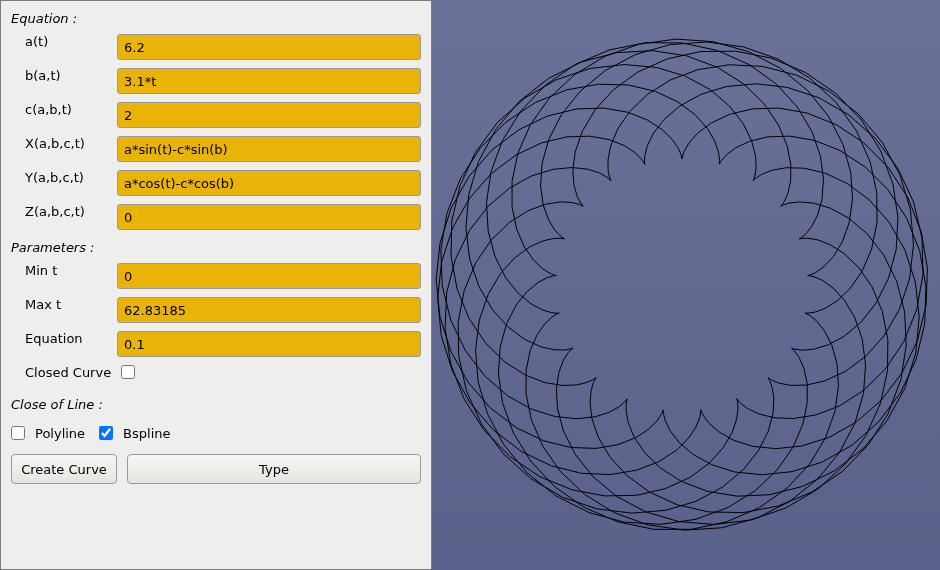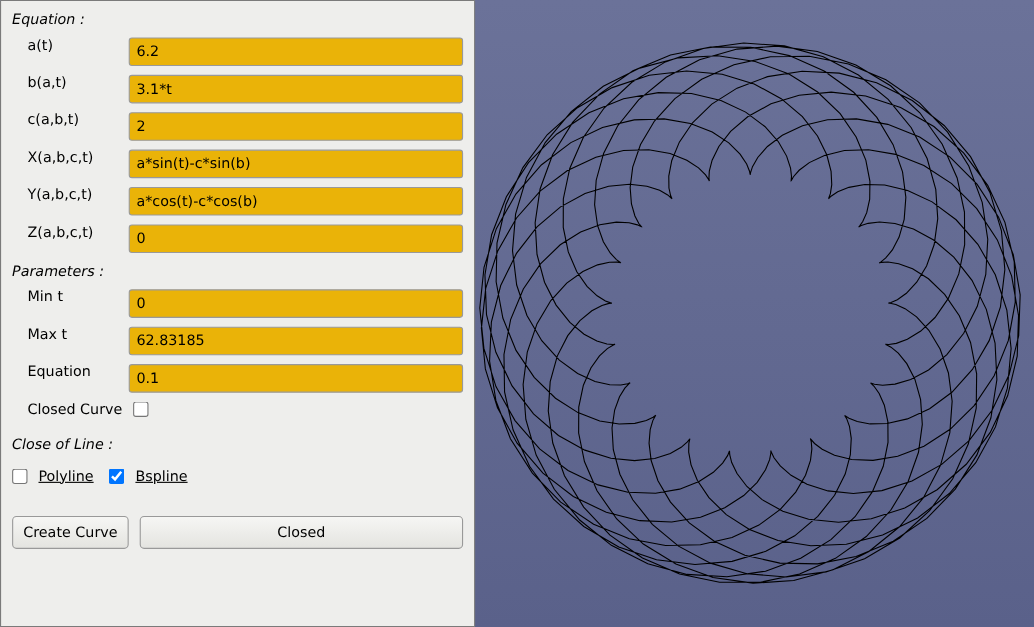--- a/index.html
+++ b/index.html
@@ -74,23 +74,23 @@
     height: 24px;
   }
   input[type=checkbox] {
     width: 14px; height: 14px;
   }
   .type-row {
     display: flex; align-items: center; gap: 14px;
     padding-left: 0;
     height: 26px;
   }
-  .type-row .opt { display: flex; align-items: center; gap: 10px; text-decoration: underline; }
+  .type-row .opt { display: flex; align-items: center; gap: 10px; }
   .btn-row {
-    display: flex; gap: 10px; margin-top: 17px;
+    display: flex; gap: 10px; margin-top: 2px;
   }
   .btn {
     height: 30px;
     border: 1px solid #999;
     border-radius: 4px;
     background: linear-gradient(to bottom,#f6f6f4,#e4e4e0);
     font: inherit;
     cursor: pointer;
   }
   .btn-create { width: 106px; }
@@ -162,21 +162,21 @@
         <span>Polyline</span>
       </span>
       <span class="opt">
         <input type="checkbox" checked="" style="">
         <span>Bspline</span>
       </span>
     </div>
 
     <div class="btn-row">
       <button class="btn btn-create">Create Curve</button>
-      <button class="btn btn-close">Closed</button>
+      <button class="btn btn-close">Type</button>
     </div>
   </div>
 </div>
 
 <div class="viewport">
   <svg id="curve-svg" viewBox="0 0 508 570">
       <path d="M 250.00 159.00 L 250.27 157.07 L 252.09 151.54 L 256.87 143.18 L 265.68 133.17 L 279.19 123.02 L 297.52 114.38 L 320.28 108.90 L 346.57 108.07 L 375.04 113.05 L 404.02 124.56 L 431.68 142.78 L 456.16 167.36 L 475.79 197.41 L 489.18 231.56 L 495.42 268.10 L 494.09 305.14 L 485.36 340.71 L 469.93 373.03 L 449.00 400.55 L 424.11 422.20 L 397.06 437.36 L 369.70 446.02 L 343.75 448.67 L 320.70 446.29 L 301.64 440.24 L 287.15 432.11 L 277.31 423.55 L 271.64 416.14 L 269.23 411.18 L 268.78 409.61 L 268.78 411.87 L 267.66 417.89 L 263.92 427.09 L 256.35 438.43 L 244.12 450.48 L 226.88 461.62 L 204.82 470.16 L 178.66 474.51 L 149.59 473.34 L 119.17 465.75 L 89.21 451.30 L 61.59 430.12 L 38.10 402.89 L 20.27 370.78 L 9.23 335.37 L 5.63 298.51 L 9.55 262.14 L 20.52 228.14 L 37.56 198.18 L 59.25 173.53 L 83.91 155.01 L 109.71 142.88 L 134.85 136.86 L 157.77 136.16 L 177.21 139.58 L 192.39 145.61 L 203.04 152.62 L 209.43 159.00 L 212.31 163.34 L 212.85 164.55 L 212.49 162.00 L 212.82 155.57 L 215.38 145.66 L 221.50 133.17 L 232.19 119.38 L 247.99 105.88 L 268.93 94.37 L 294.49 86.52 L 323.65 83.79 L 354.98 87.30 L 386.72 97.68 L 417.00 115.06 L 443.96 138.98 L 465.92 168.47 L 481.57 202.11 L 490.03 238.15 L 490.97 274.66 L 484.63 309.73 L 471.77 341.58 L 453.62 368.77 L 431.76 390.28 L 407.98 405.62 L 384.06 414.85 L 361.69 418.54 L 342.23 417.75 L 326.65 413.85 L 315.43 408.45 L 308.49 403.16 L 305.26 399.48 L 304.71 398.63 L 305.49 401.40 L 306.05 408.12 L 304.80 418.58 L 300.30 432.05 L 291.40 447.38 L 277.36 463.05 L 257.94 477.38 L 233.45 488.64 L 204.73 495.26 L 173.05 495.95 L 140.08 489.85 L 107.66 476.61 L 77.71 456.44 L 51.99 430.10 L 32.01 398.83 L 18.84 364.26 L 13.07 328.24 L 14.70 292.73 L 23.19 259.57 L 37.50 230.35 L 56.19 206.26 L 77.58 188.03 L 99.86 175.82 L 121.31 169.26 L 140.43 167.49 L 156.11 169.25 L 167.67 173.02 L 174.99 177.19 L 178.45 180.20 L 178.92 180.72 L 177.64 177.79 L 176.13 170.91 L 175.98 160.08 L 178.70 145.84 L 185.59 129.22 L 197.57 111.61 L 215.08 94.66 L 238.04 80.13 L 265.81 69.69 L 297.27 64.77 L 330.89 66.45 L 364.88 75.29 L 397.31 91.34 L 426.33 114.05 L 450.29 142.40 L 467.92 174.89 L 478.40 209.76 L 481.50 245.08 L 477.50 278.96 L 467.25 309.68 L 452.01 335.88 L 433.37 356.64 L 413.10 371.56 L 392.93 380.81 L 374.48 385.05 L 358.99 385.38 L 347.32 383.23 L 339.79 380.19 L 336.22 377.84 L 335.90 377.61 L 337.72 380.60 L 340.24 387.52 L 341.87 398.52 L 341.05 413.28 L 336.36 430.94 L 326.71 450.21 L 311.46 469.51 L 290.48 487.10 L 264.18 501.23 L 233.50 510.32 L 199.82 513.14 L 164.86 508.87 L 130.52 497.26 L 98.71 478.58 L 71.19 453.67 L 49.42 423.82 L 34.42 390.71 L 26.69 356.21 L 26.15 322.23 L 32.20 290.56 L 43.76 262.74 L 59.36 239.86 L 77.31 222.53 L 95.85 210.83 L 113.33 204.27 L 128.35 201.92 L 139.91 202.49 L 147.48 204.43 L 151.05 206.14 L 151.16 206.14 L 148.76 203.17 L 145.20 196.38 L 142.03 185.40 L 140.86 170.38 L 143.20 151.99 L 150.29 131.37 L 162.96 110.01 L 181.56 89.64 L 205.90 72.03 L 235.24 58.88 L 268.38 51.59 L 303.69 51.17 L 339.34 58.14 L 373.37 72.44 L 403.95 93.48 L 429.47 120.14 L 448.70 150.91 L 460.92 183.99 L 465.95 217.48 L 464.16 249.51 L 456.45 278.44 L 444.12 303.00 L 428.78 322.38 L 412.15 336.29 L 395.93 344.98 L 381.63 349.22 L 370.39 350.17 L 362.94 349.29 L 359.46 348.17 L 359.63 348.35 L 362.62 351.18 L 367.23 357.68 L 371.95 368.41 L 375.16 383.42 L 375.29 402.23 L 370.96 423.86 L 361.15 446.92 L 345.30 469.76 L 323.38 490.56 L 295.91 507.58 L 263.92 519.25 L 228.88 524.37 L 192.56 522.19 L 156.90 512.53 L 123.80 495.74 L 94.99 472.72 L 71.89 444.83 L 55.43 413.75 L 46.04 381.36 L 43.57 349.53 L 47.35 320.01 L 56.23 294.23 L 68.75 273.19 L 83.21 257.38 L 97.91 246.77 L 111.26 240.79 L 121.98 238.41 L 129.18 238.29 L 132.47 238.89 L 131.99 238.61 L 128.39 236.02 L 122.75 229.97 L 116.49 219.71 L 111.22 204.99 L 108.56 186.10 L 109.99 163.84 L 116.71 139.46 L 129.48 114.54 L 148.56 90.86 L 173.64 70.25 L 203.91 54.38 L 238.05 44.63 L 274.39 41.96 L 311.05 46.80 L 346.09 59.04 L 377.66 78.01 L 404.21 102.54 L 424.59 131.08 L 438.15 161.82 L 444.79 192.88 L 444.97 222.45 L 439.63 248.98 L 430.11 271.28 L 418.02 288.65 L 405.06 300.94 L 392.87 308.49 L 382.84 312.17 L 376.02 313.20 L 372.99 313.07 L 373.80 313.36 L 377.99 315.59 L 384.62 321.03 L 392.37 330.59 L 399.69 344.73 L 404.91 363.36 L 406.46 385.86 L 403.00 411.15 L 393.59 437.73 L 377.73 463.88 L 355.51 487.75 L 327.52 507.57 L 294.90 521.81 L 259.17 529.30 L 222.17 529.36 L 185.83 521.88 L 152.05 507.29 L 122.53 486.55 L 98.61 461.05 L 81.16 432.49 L 70.51 402.74 L 66.43 373.65 L 68.19 346.86 L 74.60 323.72 L 84.15 305.12 L 95.19 291.44 L 106.05 282.51 L 115.24 277.68 L 121.56 275.83 L 124.27 275.58 L 123.12 275.35 L 118.38 273.60 L 110.83 268.93 L 101.66 260.28 L 92.37 247.01 L 84.62 229.00 L 80.04 206.66 L 80.11 180.91 L 85.95 153.11 L 98.26 124.92 L 117.21 98.19 L 142.40 74.75 L 172.92 56.27 L 207.38 44.08 L 244.08 39.10 L 281.08 41.68 L 316.45 51.65 L 348.40 68.25 L 375.41 90.29 L 396.41 116.16 L 410.85 144.09 L 418.70 172.20 L 420.50 198.77 L 417.26 222.32 L 410.34 241.78 L 401.36 256.57 L 391.98 266.65 L 383.77 272.49 L 378.02 275.03 L 375.68 275.58 L 377.16 275.65 L 382.39 276.83 L 390.78 280.57 L 401.25 288.10 L 412.41 300.23 L 422.62 317.27 L 430.21 339.04 L 433.59 364.79 L 431.48 393.32 L 422.97 423.06 L 407.67 452.19 L 385.75 478.86 L 357.89 501.29 L 325.30 517.97 L 289.57 527.79 L 252.57 530.14 L 216.23 524.97 L 182.43 512.78 L 152.83 494.58 L 128.67 471.82 L 110.75 446.20 L 99.31 419.55 L 94.04 393.68 L 94.13 370.15 L 98.34 350.20 L 105.17 334.59 L 112.96 323.60 L 120.11 316.92 L 125.19 313.79 L 127.16 313.04 L 125.37 313.20 L 119.72 312.71 L 110.62 310.03 L 98.98 303.82 L 86.09 293.11 L 73.54 277.36 L 63.02 256.58 L 56.19 231.29 L 54.49 202.54 L 58.99 171.77 L 70.33 140.72 L 88.59 111.28 L 113.27 85.29 L 143.40 64.40 L 177.52 49.92 L 213.87 42.68 L 250.53 42.98 L 285.57 50.56 L 317.22 64.61 L 344.07 83.88 L 365.12 106.77 L 379.90 131.49 L 388.49 156.23 L 391.50 179.33 L 389.99 199.40 L 385.37 215.50 L 379.25 227.18 L 373.25 234.52 L 368.86 238.10 L 367.29 238.97 L 369.34 238.48 L 375.32 238.20 L 384.99 239.70 L 397.63 244.40 L 412.06 253.46 L 426.77 267.58 L 440.10 286.98 L 450.31 311.34 L 455.86 339.80 L 455.48 371.07 L 448.33 403.48 L 434.11 435.19 L 413.04 464.29 L 385.92 489.03 L 354.01 507.92 L 318.96 519.92 L 282.64 524.49 L 246.99 521.63 L 213.85 511.94 L 184.81 496.47 L 161.04 476.69 L 143.23 454.31 L 131.53 431.12 L 125.55 408.87 L 124.39 389.04 L 126.78 372.74 L 131.20 360.63 L 136.02 352.82 L 139.68 348.90 L 140.86 348.01 L 138.60 348.89 L 132.41 350.02 L 122.33 349.81 L 108.90 346.77 L 93.14 339.59 L 76.47 327.40 L 60.52 309.76 L 47.05 286.79 L 37.71 259.13 L 33.92 227.92 L 36.71 194.71 L 46.63 161.29 L 63.68 129.58 L 87.30 101.43 L 116.43 78.45 L 149.56 61.91 L 184.90 52.58 L 220.53 50.68 L 254.54 55.87 L 285.25 67.29 L 311.29 83.65 L 331.77 103.33 L 346.31 124.57 L 355.11 145.60 L 358.84 164.85 L 358.63 181.04 L 355.93 193.34 L 352.32 201.45 L 349.39 205.56 L 348.57 206.39 L 350.96 205.07 L 357.23 203.03 L 367.55 201.86 L 381.56 203.12 L 398.39 208.21 L 416.77 218.21 L 435.10 233.73 L 451.63 254.88 L 464.65 281.22 L 472.60 311.81 L 474.25 345.24 L 468.84 379.78 L 456.12 413.55 L 436.42 444.62 L 410.60 471.27 L 379.98 492.04 L 346.24 505.97 L 311.27 512.57 L 276.98 511.95 L 245.18 504.74 L 217.36 492.06 L 194.61 475.39 L 177.52 456.44 L 166.13 436.97 L 159.96 418.64 L 158.05 402.85 L 159.07 390.58 L 161.48 382.36 L 163.69 378.17 L 164.19 377.47 L 161.75 379.29 L 155.53 382.28 L 145.17 384.89 L 130.83 385.51 L 113.20 382.66 L 93.42 375.10 L 72.99 362.03 L 53.64 343.11 L 37.13 318.57 L 25.14 289.16 L 19.03 256.12 L 19.81 221.05 L 27.94 185.83 L 43.36 152.38 L 65.42 122.53 L 92.99 97.89 L 124.53 79.64 L 158.23 68.48 L 192.18 64.55 L 224.51 67.46 L 253.60 76.29 L 278.18 89.69 L 297.46 106.05 L 311.18 123.64 L 319.61 140.74 L 323.53 155.87 L 324.14 167.87 L 322.89 176.04 L 321.37 180.20 L 321.13 180.69 L 323.52 178.34 L 329.55 174.38 L 339.75 170.31 L 354.16 167.73 L 372.29 168.23 L 393.14 173.15 L 415.34 183.50 L 437.20 199.80 L 456.95 222.07 L 472.82 249.77 L 483.30 281.83 L 487.20 316.79 L 483.81 352.85 L 472.96 388.09 L 455.06 420.60 L 431.02 448.67 L 402.23 470.91 L 370.40 486.41 L 337.39 494.77 L 305.11 496.18 L 275.29 491.32 L 249.34 481.38 L 228.25 467.84 L 212.49 452.41 L 202.01 436.80 L 196.22 422.59 L 194.08 411.07 L 194.23 403.11 L 195.11 399.09 L 195.15 398.85 L 192.90 401.75 L 187.23 406.68 L 177.40 412.22 L 163.19 416.77 L 144.88 418.72 L 123.31 416.58 L 99.71 409.21 L 75.69 395.85 L 53.02 376.27 L 33.51 350.81 L 18.81 320.30 L 10.28 286.08 L 8.85 249.82 L 14.93 213.42 L 28.35 178.82 L 48.43 147.83 L 73.97 122.01 L 103.39 102.47 L 134.87 89.84 L 166.52 84.19 L 196.55 85.04 L 223.39 91.40 L 245.88 101.91 L 263.34 114.97 L 275.62 128.84 L 283.11 141.91 L 286.67 152.76 L 287.55 160.37 L 287.24 164.16 L 287.33 164.10 L 289.32 160.67 L 294.49 154.80 L 303.73 147.82 L 317.47 141.30 L 335.62 136.87 L 357.54 136.11 L 382.13 140.33 L 407.91 150.45 L 433.13 166.94 L 455.96 189.70 L 474.65 218.09 L 487.69 250.97 L 493.93 286.78 L 492.74 323.70 L 484.03 359.78 L 468.26 393.12 L 446.42 422.06 L 419.93 445.26 L 390.51 461.90 L 360.04 471.65 L 330.35 474.79 L 303.11 472.07 L 279.64 464.70 L 260.83 454.21 L 247.01 442.26 L 238.03 430.53 L 233.19 420.52 L 231.38 413.39 L 231.19 409.90 L 231.06 410.28 L 229.43 414.24 L 224.92 421.00 L 216.48 429.35 L 203.49 437.80 L 185.84 444.69 L 163.97 448.40 L 138.80 447.48 L 111.71 440.82 L 84.36 427.74 L 58.58 408.12 L 36.20 382.38 L 18.87 351.44 L 7.91 316.72 L 4.18 279.94 L 8.02 243.03 L 19.22 207.91 L 36.99 176.40 L 60.10 149.95 L 86.94 129.64 L 115.70 115.99 L 144.53 108.98 L 171.68 108.07 L 195.68 112.21 L 215.49 120.02 L 230.54 129.87 L 240.80 140.10 L 246.77 149.13 L 249.39 155.67 L 249.99 158.80" fill="none" stroke="#000000" stroke-width="1"></path>
     </svg>
 </div>
 

